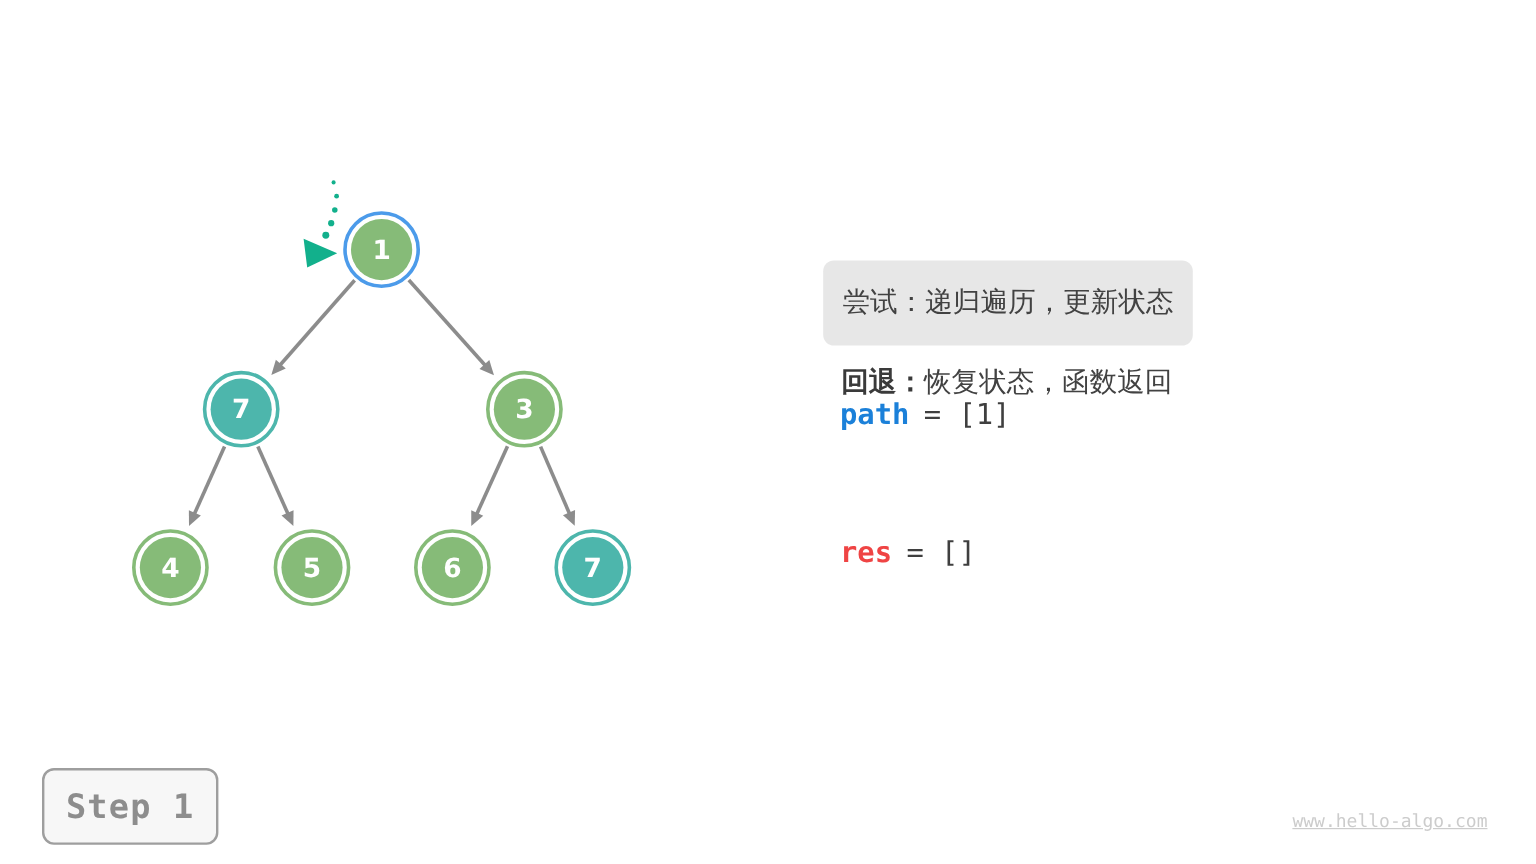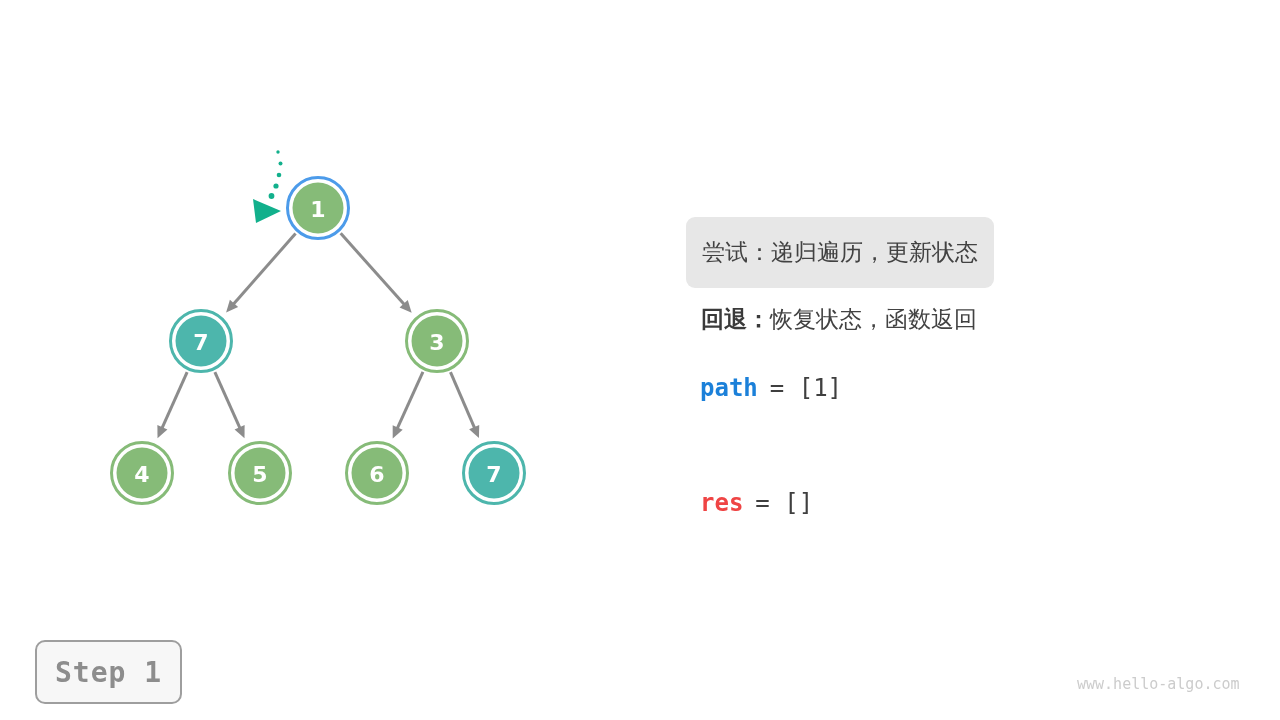--- a/index.html
+++ b/index.html
@@ -32,21 +32,20 @@
     white-space: nowrap;
     line-height: 1.1;
   }
   .code-line {
     position: absolute;
     font-family: "DejaVu Sans Mono", monospace;
     font-size: 24px;
     color: #3f3f3f;
     white-space: nowrap;
     line-height: 1.0;
-    margin-top: 43px;
   }
   .code-line .var { font-weight: bold; }
   .var-path { color: #1b80d9; }
   .var-res  { color: #ef4444; }
   .code-line .val { margin-left: 12px; }
 
   .step-badge {
     position: absolute;
     left: 35px; top: 640px;
     width: 147px; height: 64px;
@@ -59,20 +58,21 @@
     color: #8d8d8d;
     letter-spacing: 1px;
   }
   .watermark {
     position: absolute;
     left: 1077px; top: 675px;
     font-family: "DejaVu Sans Mono", monospace;
     font-size: 15px;
     color: #cccccc;
     white-space: nowrap;
+    text-decoration: underline;
   }
 </style>
 </head>
 <body>
 
 <div id="stage">
 
   <svg id="tree-svg" width="1280" height="720" viewBox="0 0 1280 720">
       <line x1="295.54297877540625" y1="233.528066862145" x2="232.70402996413233" y2="304.9603761946188" stroke="#8C8C8C" stroke-width="3"></line>
       <polygon points="226.09902372160477,312.4686311540732 229.89549098493794,299.82597176933774 238.15457144033778,307.0914786361181" fill="#8C8C8C"></polygon>

